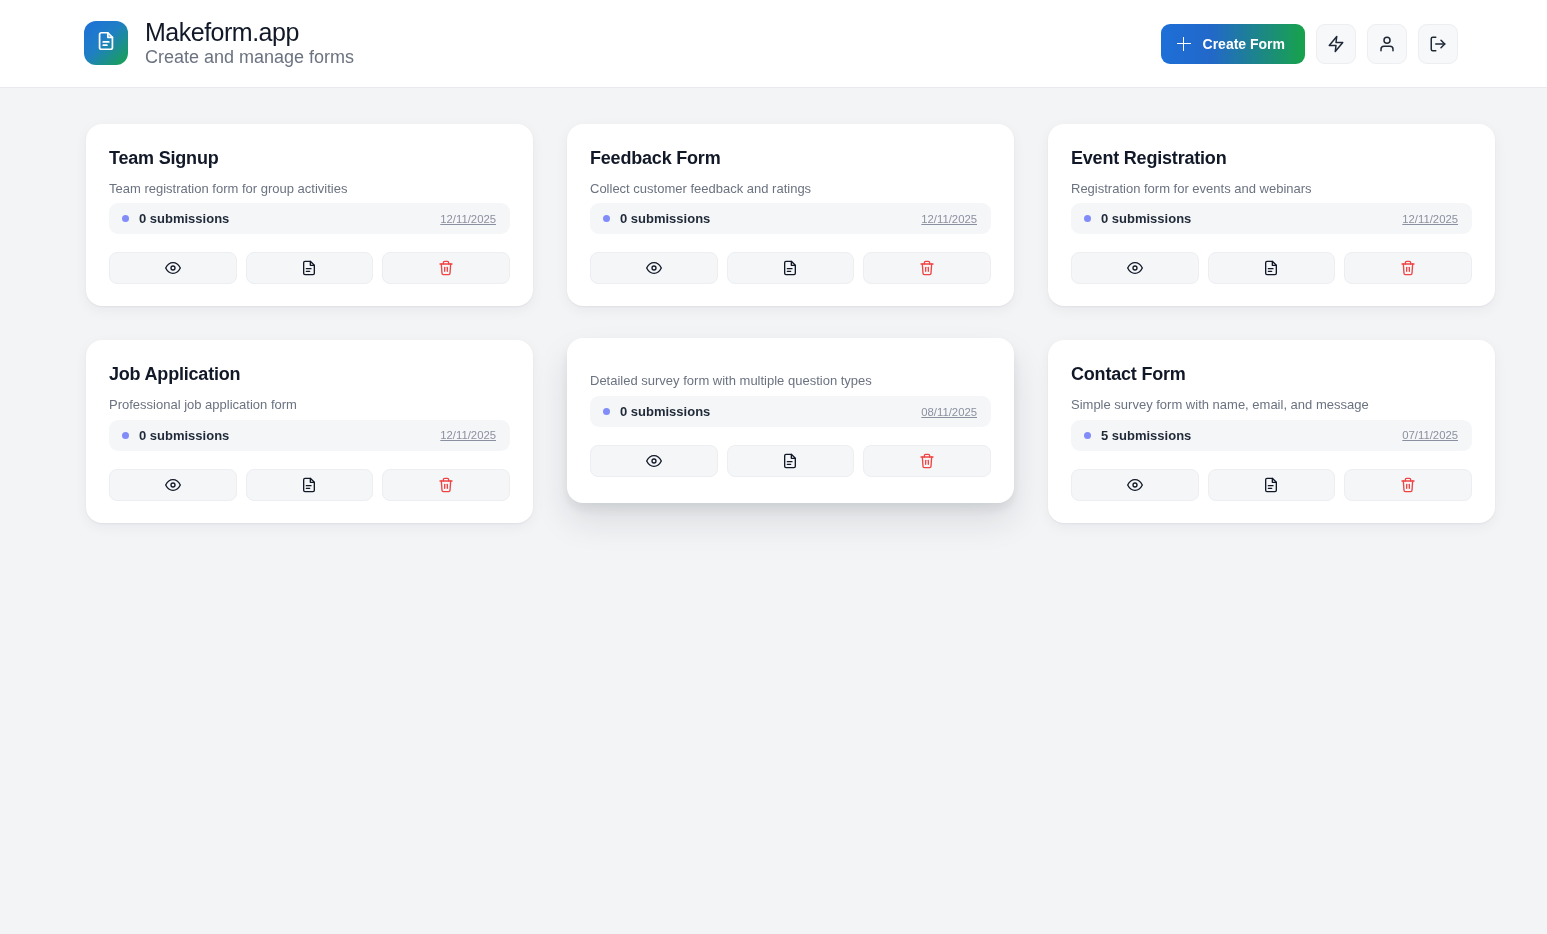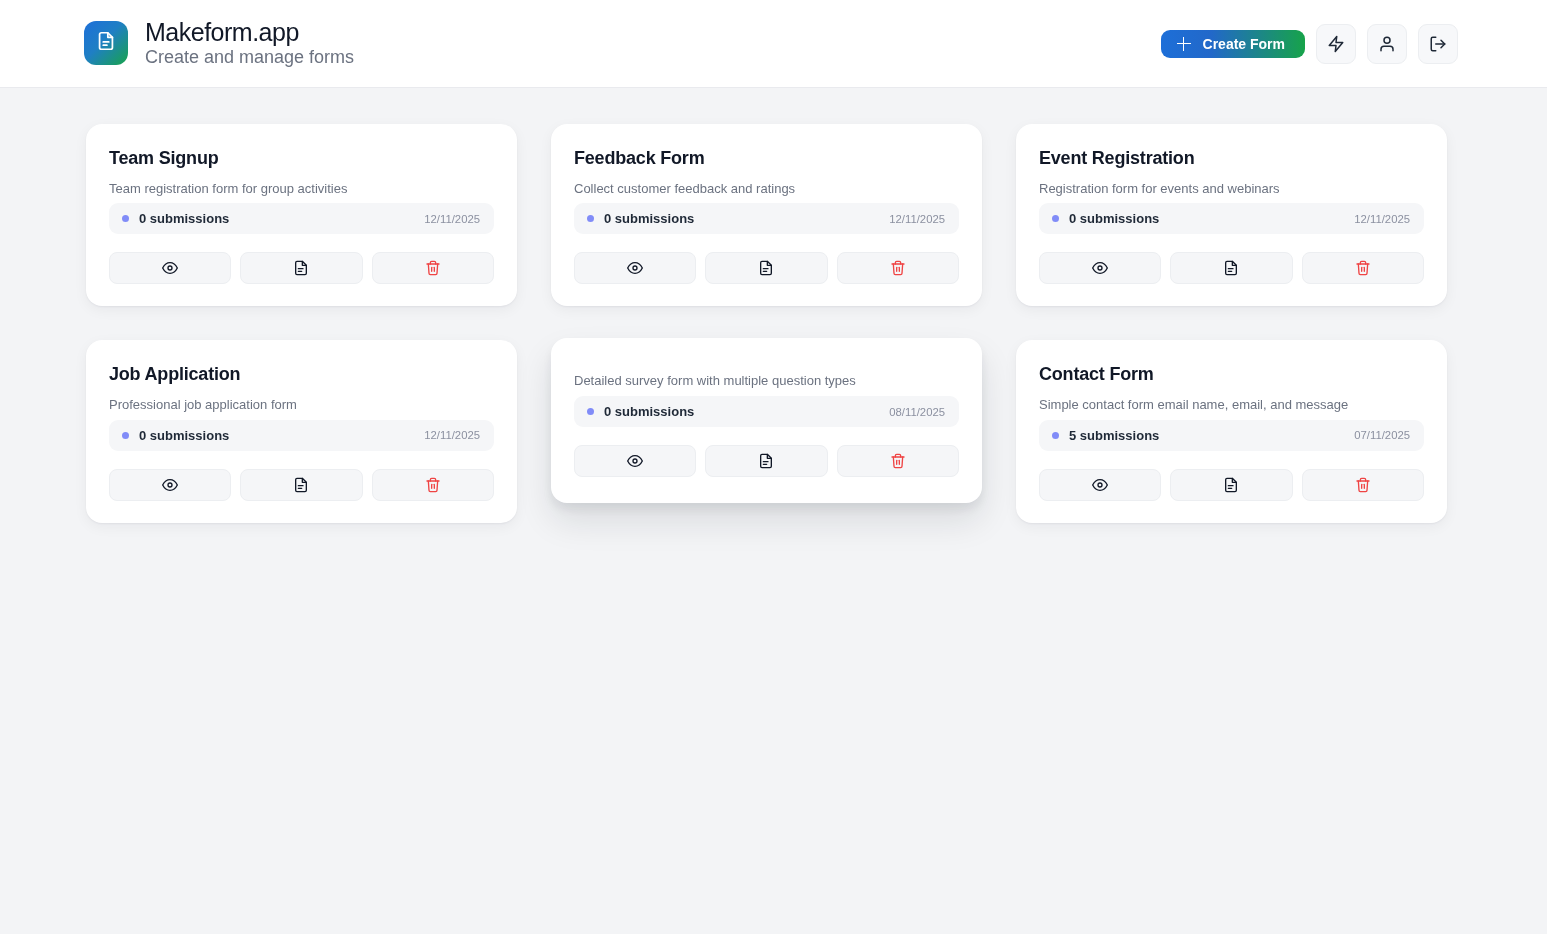--- a/index.html
+++ b/index.html
@@ -61,21 +61,21 @@
     line-height: 1.1;
   }
 
   .header-actions {
     display: flex;
     align-items: center;
     gap: 11px;
   }
 
   .create-form-btn {
-    height: 28px;
+    height: 40px;
     padding: 0 20px 0 16px;
     border: none;
     border-radius: 9px;
     background: linear-gradient(90deg, #1d6fd8 0%, #2268c9 35%, #17a34a 100%);
     color: #ffffff;
     font-family: inherit;
     font-size: 14px;
     font-weight: 700;
     display: flex;
     align-items: center;
@@ -105,21 +105,21 @@
     display: flex;
     align-items: center;
     justify-content: center;
     cursor: pointer;
     padding: 0;
   }
   .icon-btn svg { display: block; }
 
   
   .forms-grid {
-    padding: 36px 100px 0 86px;
+    padding: 36px 52px 0 86px;
     display: grid;
     grid-template-columns: repeat(3, 1fr);
     column-gap: 24px;
     row-gap: 23px;
     align-items: start;
     gap: 34px;
   }
 
   .form-card {
     background: #ffffff;
@@ -176,20 +176,21 @@
 
   .submissions-count {
     font-size: 13px;
     font-weight: 700;
     color: #1f2937;
   }
 
   .card-date {
     font-size: 11.3px;
     color: #8b90a0;
+    text-decoration: underline;
   }
 
   .card-actions {
     margin-top: 18px;
     display: grid;
     grid-template-columns: repeat(3, 1fr);
     gap: 9px;
   }
 
   .action-btn {
@@ -470,21 +471,21 @@
               <path d="M10 11v6"></path>
               <path d="M14 11v6"></path>
               <path d="M8 6V4a2 2 0 0 1 2-2h4a2 2 0 0 1 2 2v2"></path>
             </svg>
           </span>
         </button>
     </div>
     </div>
     <div class="form-card">
     <div class="card-title">Contact Form</div>
-    <div class="card-desc">Simple contact form email name, email, and message</div>
+    <div class="card-desc">Simple survey form with name, email, and message</div>
     <div class="card-stats">
       <div class="stats-left">
         <span class="status-dot"></span>
         <span class="submissions-count">5 submissions</span>
       </div>
       <span class="card-date">07/11/2025</span>
     </div>
     <div class="card-actions">
       <button class="action-btn">
           <span>

